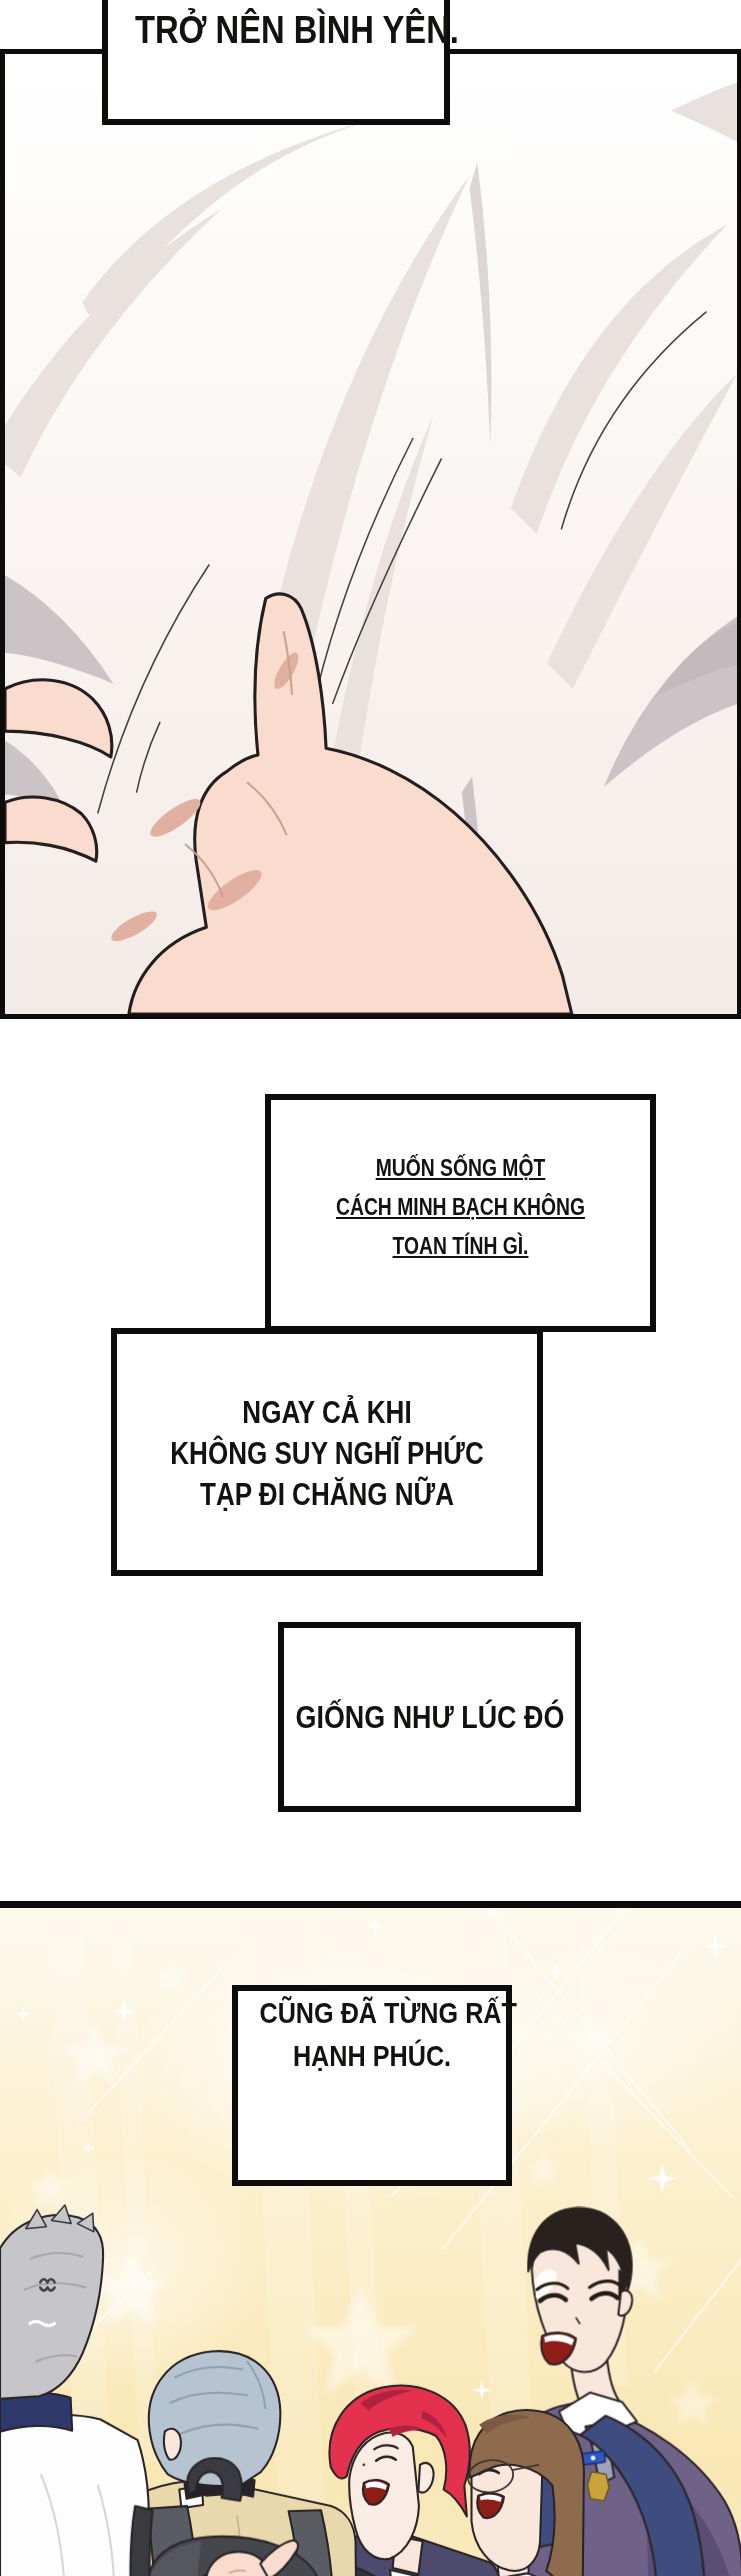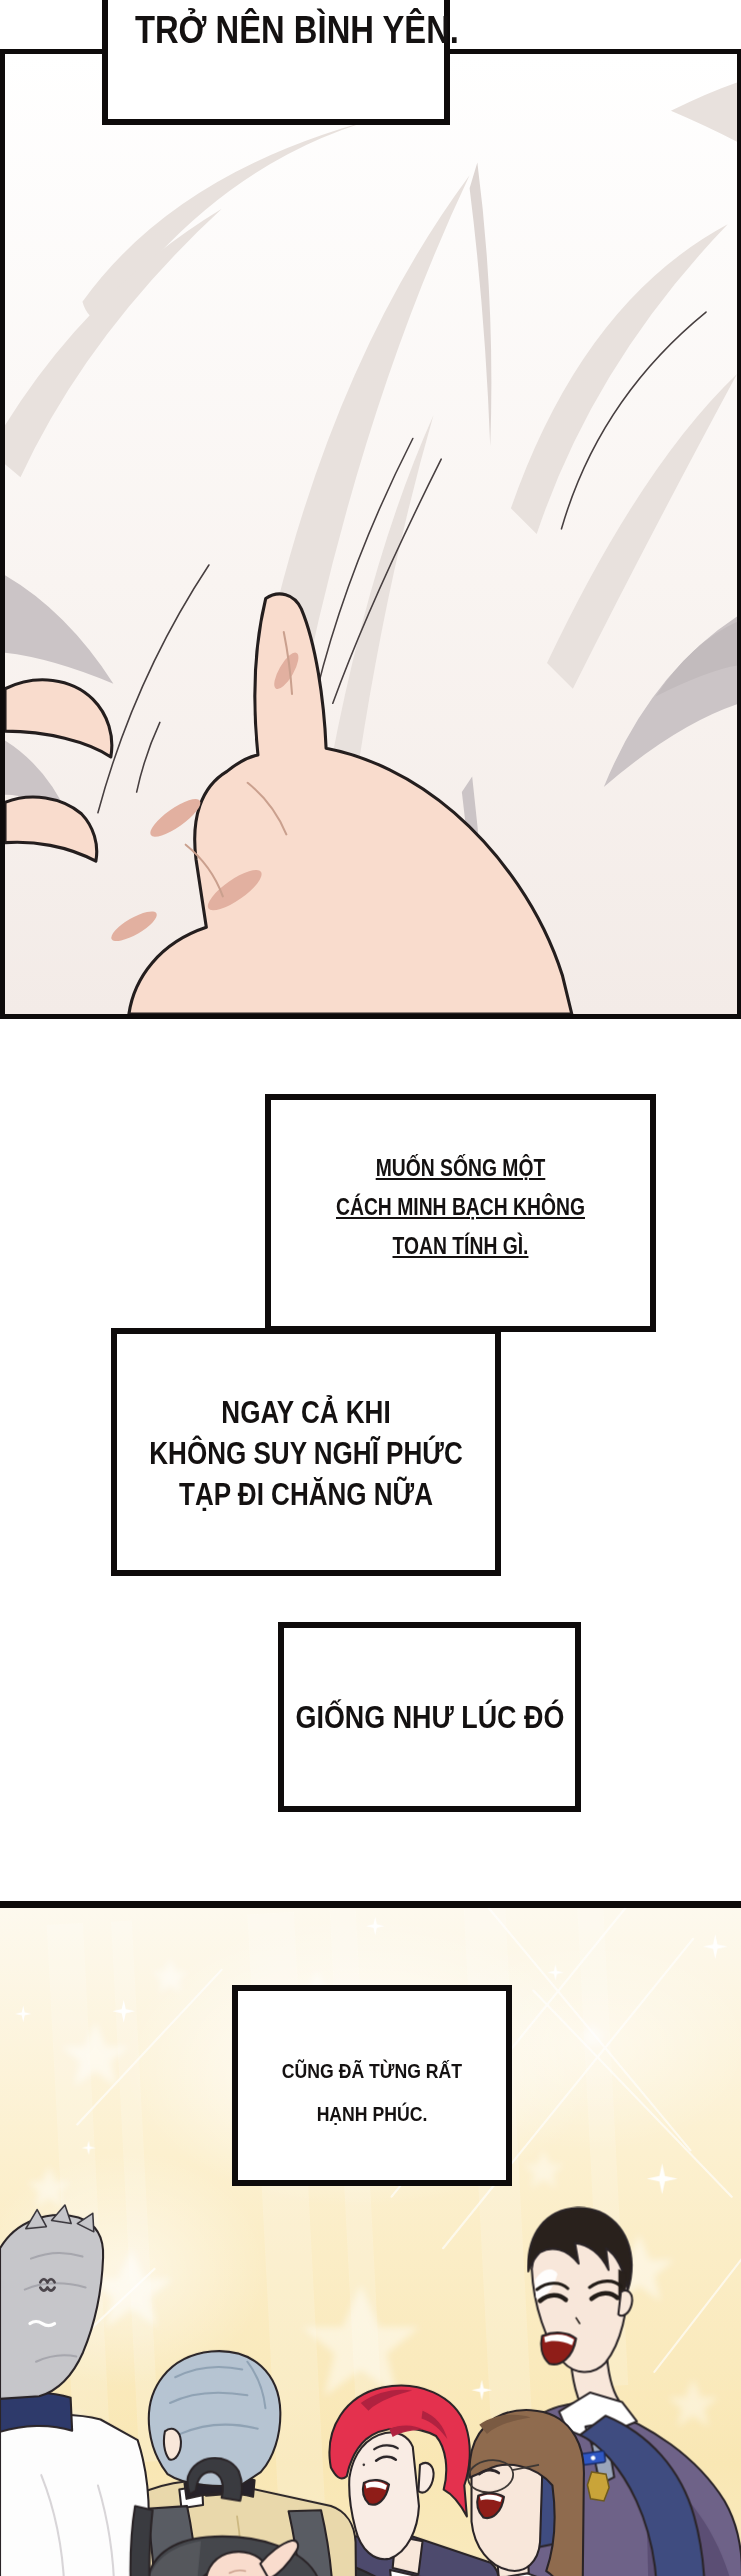--- a/index.html
+++ b/index.html
@@ -395,35 +395,35 @@
   </div>
 
   <div class="speech-box" style="left:265px;top:1094px;width:391px;height:238px;">
     <div class="speech-text" style="font-size:23px;line-height:39px;padding-top:49px;text-decoration:underline;">
       <span class="line">MUỐN SỐNG MỘT</span>
       <span class="line">CÁCH MINH BẠCH KHÔNG</span>
       <span class="line">TOAN TÍNH GÌ.</span>
     </div>
   </div>
 
-  <div class="speech-box" style="left:111px;top:1328px;width:390px;height:248px;">
+  <div class="speech-box" style="left:111px;top:1328px;width:432px;height:248px;">
     <div class="speech-text" style="font-size:31px;line-height:41px;padding-top:58px;">
       <span class="line">NGAY CẢ KHI</span>
       <span class="line">KHÔNG SUY NGHĨ PHỨC</span>
       <span class="line">TẠP ĐI CHĂNG NỮA</span>
     </div>
   </div>
 
   <div class="speech-box" style="left:278px;top:1622px;width:303px;height:190px;">
     <div class="flex-center speech-text" style="font-size:32px;line-height:1;">
       <span class="line">GIỐNG NHƯ LÚC ĐÓ</span>
     </div>
   </div>
 
   <div class="speech-box" style="left:232px;top:1985px;width:280px;height:201px;">
-    <div class="speech-text" style="font-size:21px;line-height:43px;padding-top:58px;">
+    <div class="speech-text" style="font-size:30px;line-height:43px;">
       <span class="line">CŨNG ĐÃ TỪNG RẤT</span>
       <span class="line">HẠNH PHÚC.</span>
     </div>
   </div>
 
 </div>
 
 
 </body></html>

